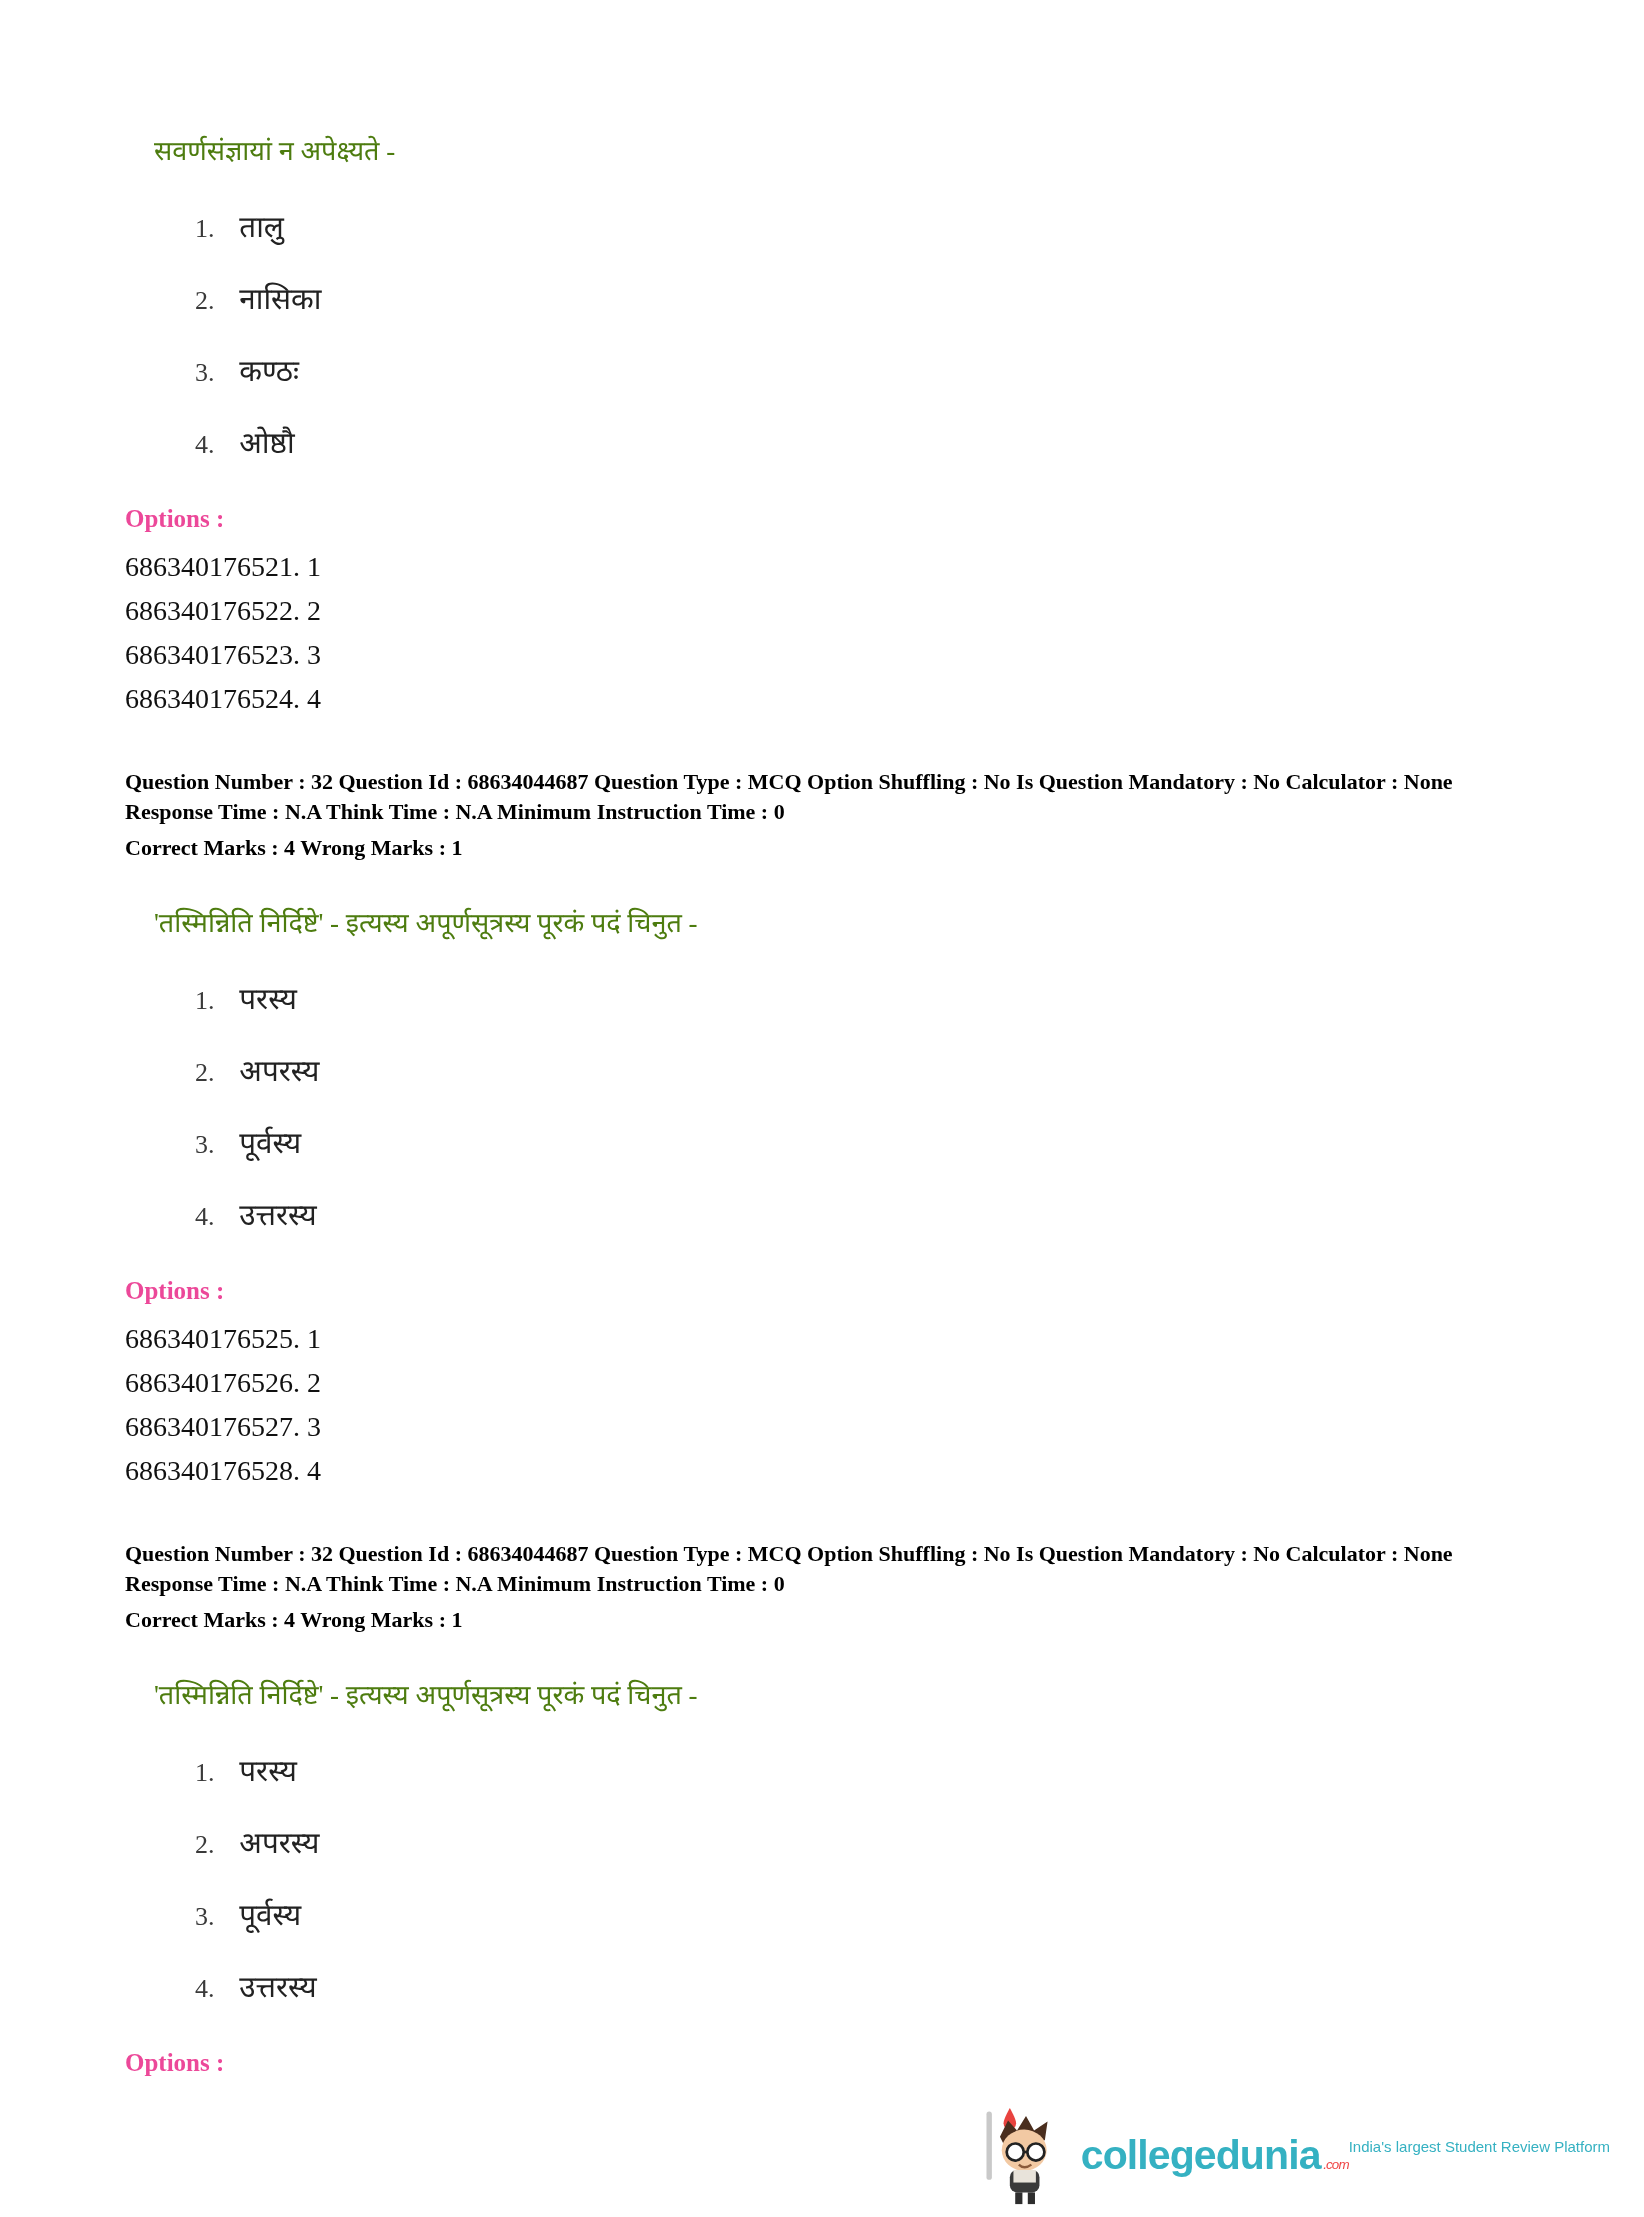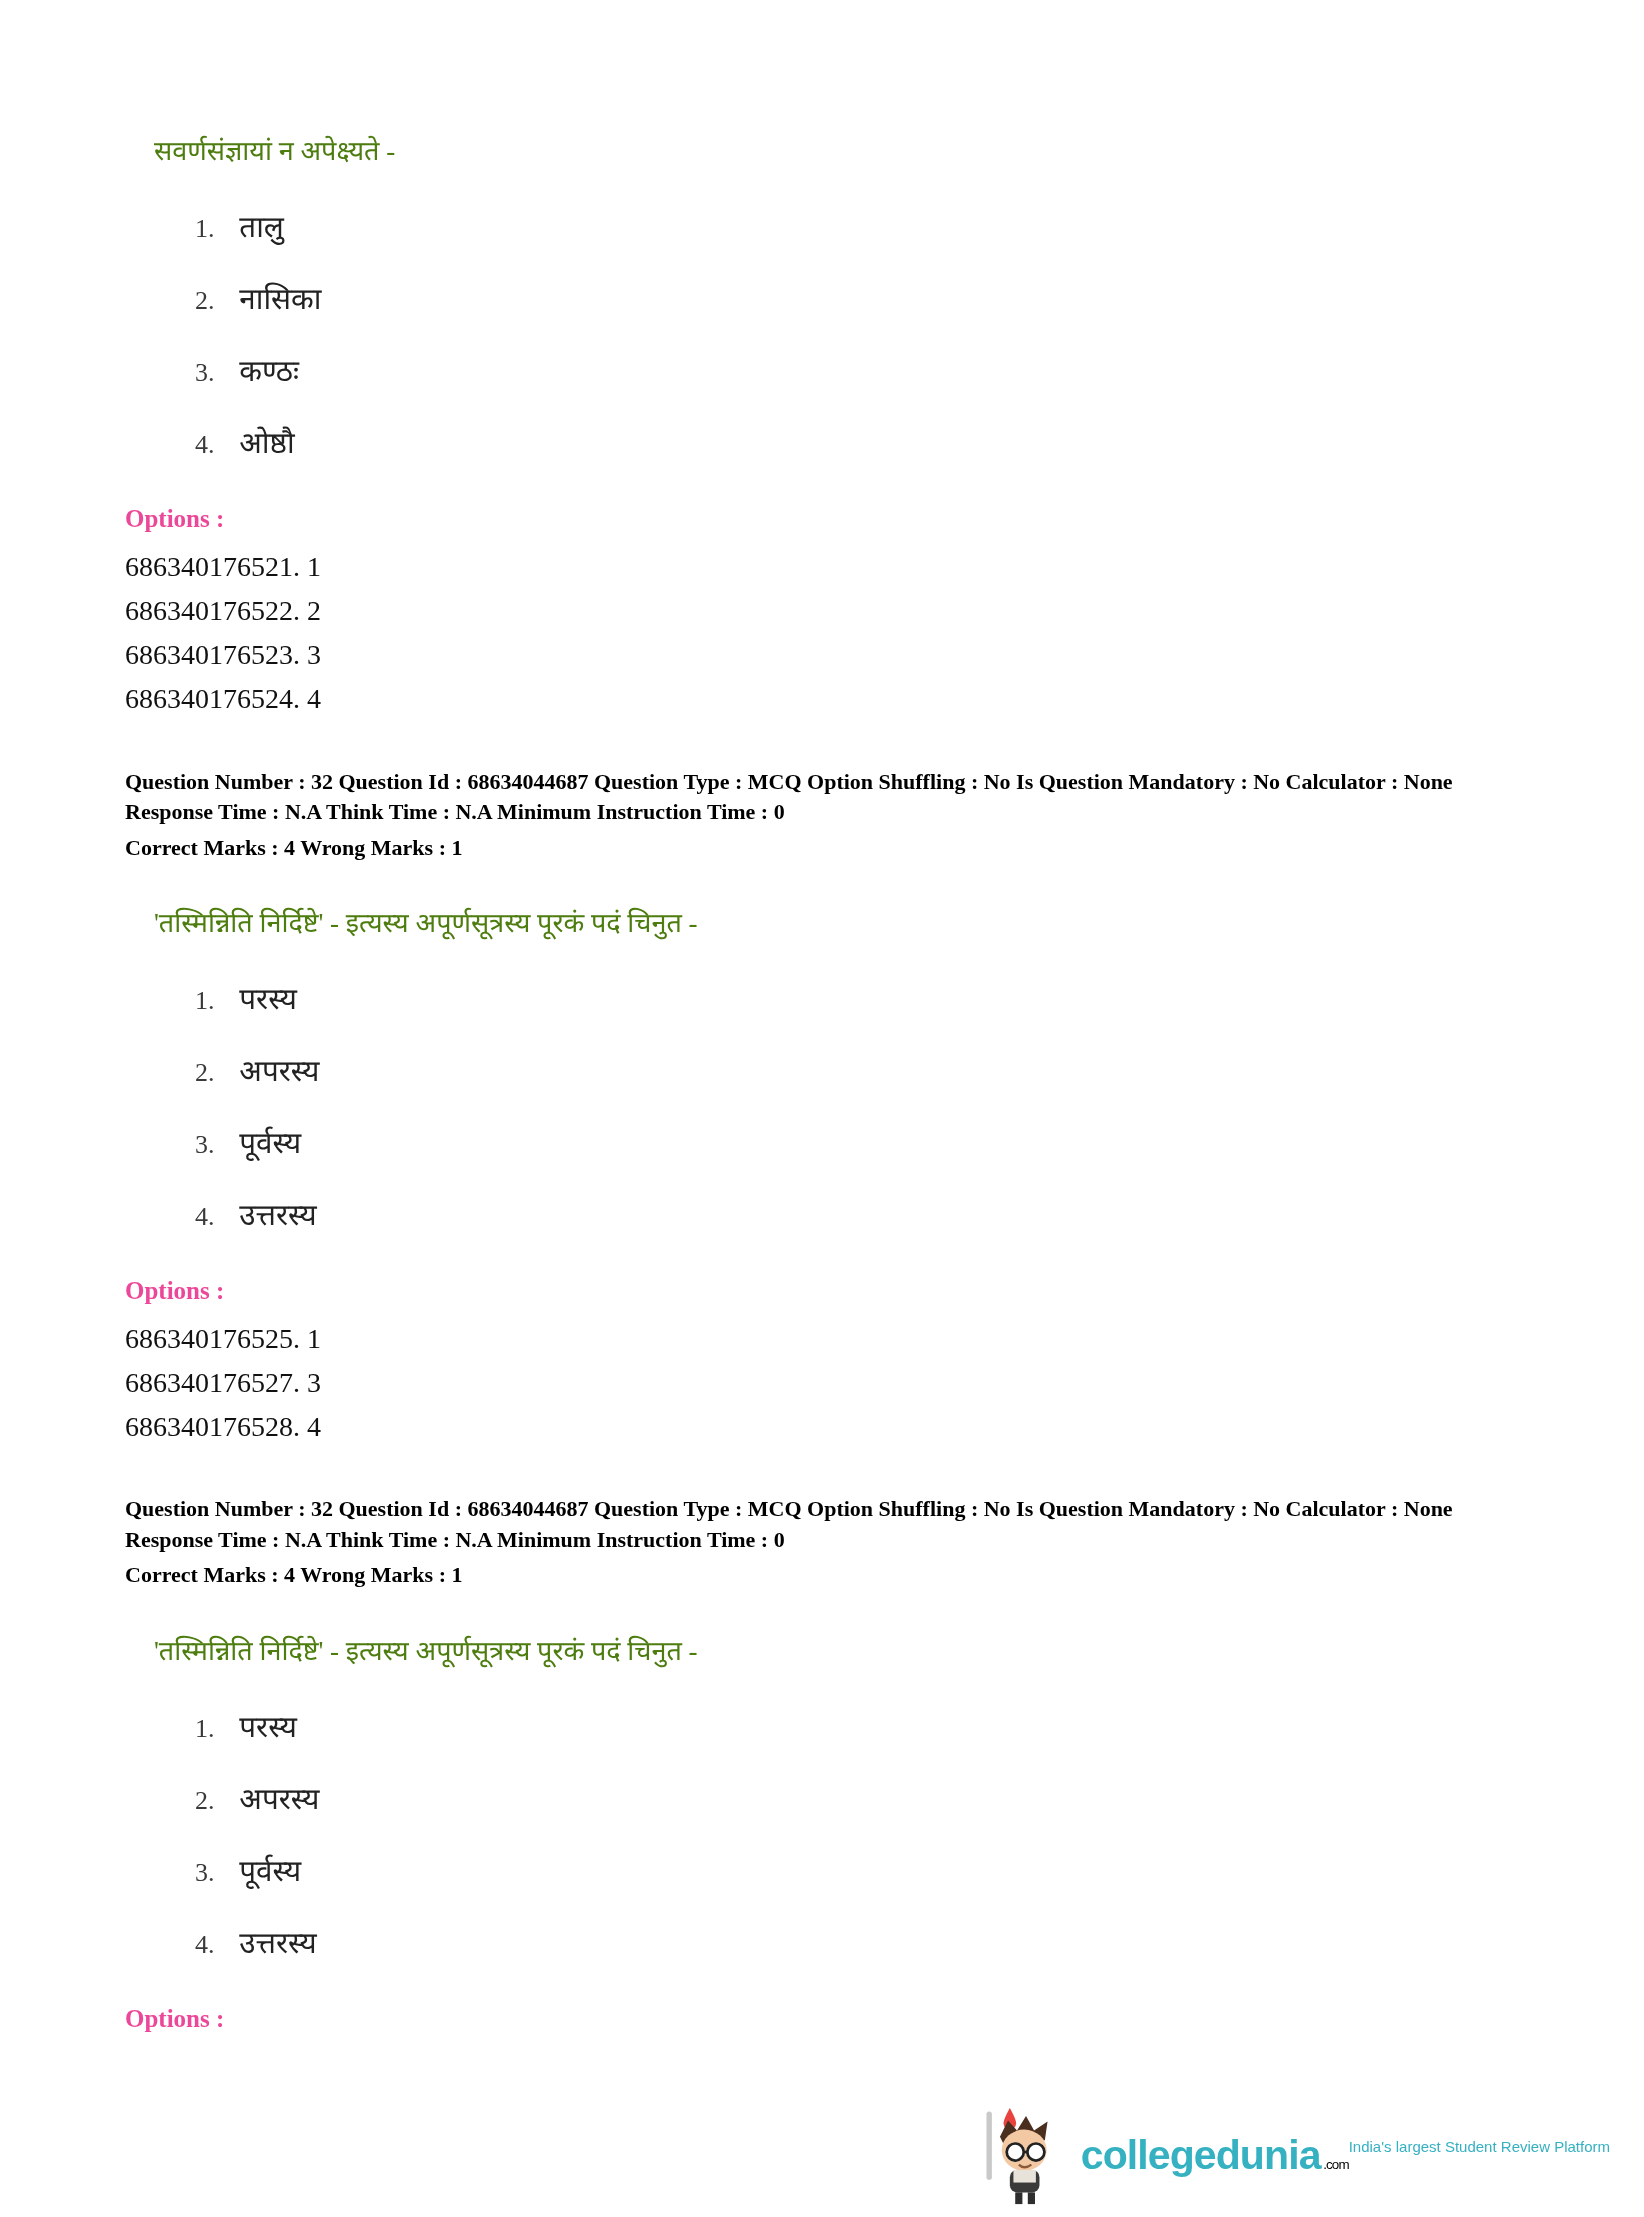--- a/index.html
+++ b/index.html
@@ -93,21 +93,22 @@
     color: #35b1c2;
     line-height: 1.05;
     display: flex;
     align-items: flex-end;
   }
   .brand-com {
     font-size: 13.4px;
     font-weight: normal;
     margin-left: 2.7px;
     padding-bottom: 5.4px;
-    color: #000000;
+    color: #ef4444;
+    font-style: italic;
   }
   .brand-tagline {
     font-family: "Liberation Sans", sans-serif;
     font-size: 15px;
     color: #35b1c2;
     margin-top: 3.6px;
   }
 </style>
 </head>
 <body>
@@ -157,20 +158,21 @@
     <div class="choice-row">
       <span class="choice-num">3.</span>
       <span class="choice-text">पूर्वस्य</span>
     </div>
     <div class="choice-row">
       <span class="choice-num">4.</span>
       <span class="choice-text">उत्तरस्य</span>
     </div>
     <div class="options-label">Options :</div>
     <div class="option-id">686340176525. 1</div>
+    <div class="option-id">686340176526. 2</div>
     <div class="option-id">686340176527. 3</div>
     <div class="option-id">686340176528. 4</div>
   </section>
 
   <section class="meta-block">
     <p class="meta-line">Question Number : 32 Question Id : 68634044687 Question Type : MCQ Option Shuffling : No Is Question Mandatory : No Calculator : None Response Time : N.A Think Time : N.A Minimum Instruction Time : 0</p>
     <p class="meta-line marks">Correct Marks : 4 Wrong Marks : 1</p>
   </section>
 
   <section class="question-block subsequent">

